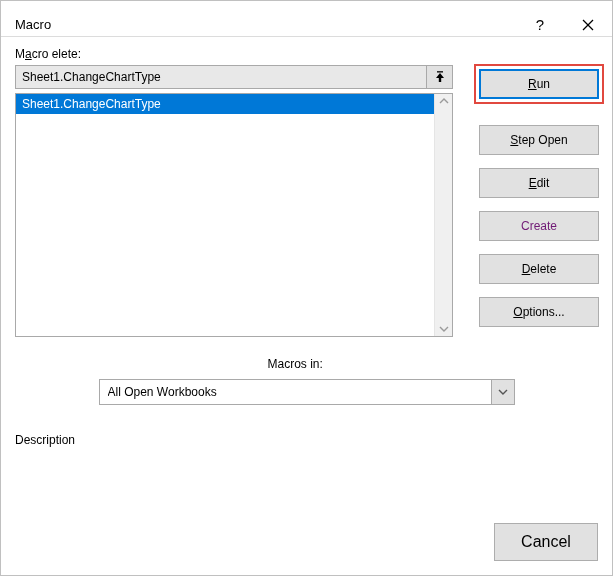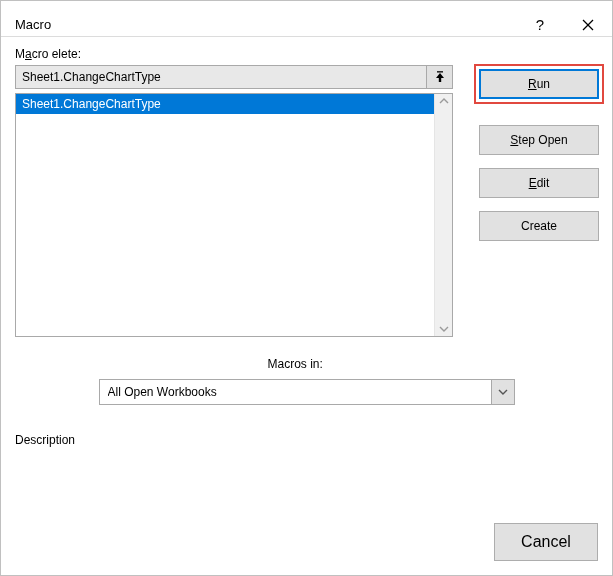--- a/index.html
+++ b/index.html
@@ -176,21 +176,21 @@
     border: 1px solid #adadad;
     background: #e1e1e1;
     font-family: inherit;
     font-size: 12px;
     display: flex;
     align-items: center;
     justify-content: center;
     color: #000;
   }
   .btn.disabled {
-    color: #000000;
+    color: #701a75;
   }
   .btn.default {
     border: 1px solid #0078d7;
     box-shadow: inset 0 0 0 1px #0078d7;
   }
   .run-highlight {
     padding: 3px;
     border: 2px solid #e1483f;
     margin: -5px;
     margin-bottom: 8px;
@@ -277,18 +277,24 @@
       </div>
       <div class="btn">
           <span><span class="underline">S</span><span>tep Open</span></span>
         </div>
       <div class="btn">
           <span><span class="underline">E</span><span>dit</span></span>
         </div>
       <div class="btn disabled">
           <span>Create</span>
         </div>
+      <div class="btn">
+          <span><span class="underline">D</span><span>elete</span></span>
+        </div>
+      <div class="btn">
+          <span><span class="underline">O</span><span>ptions...</span></span>
+        </div>
     </div>
 
     <div class="cancel-btn">Cancel</div>
 
   </div>
 </div>
 
 </body></html>

